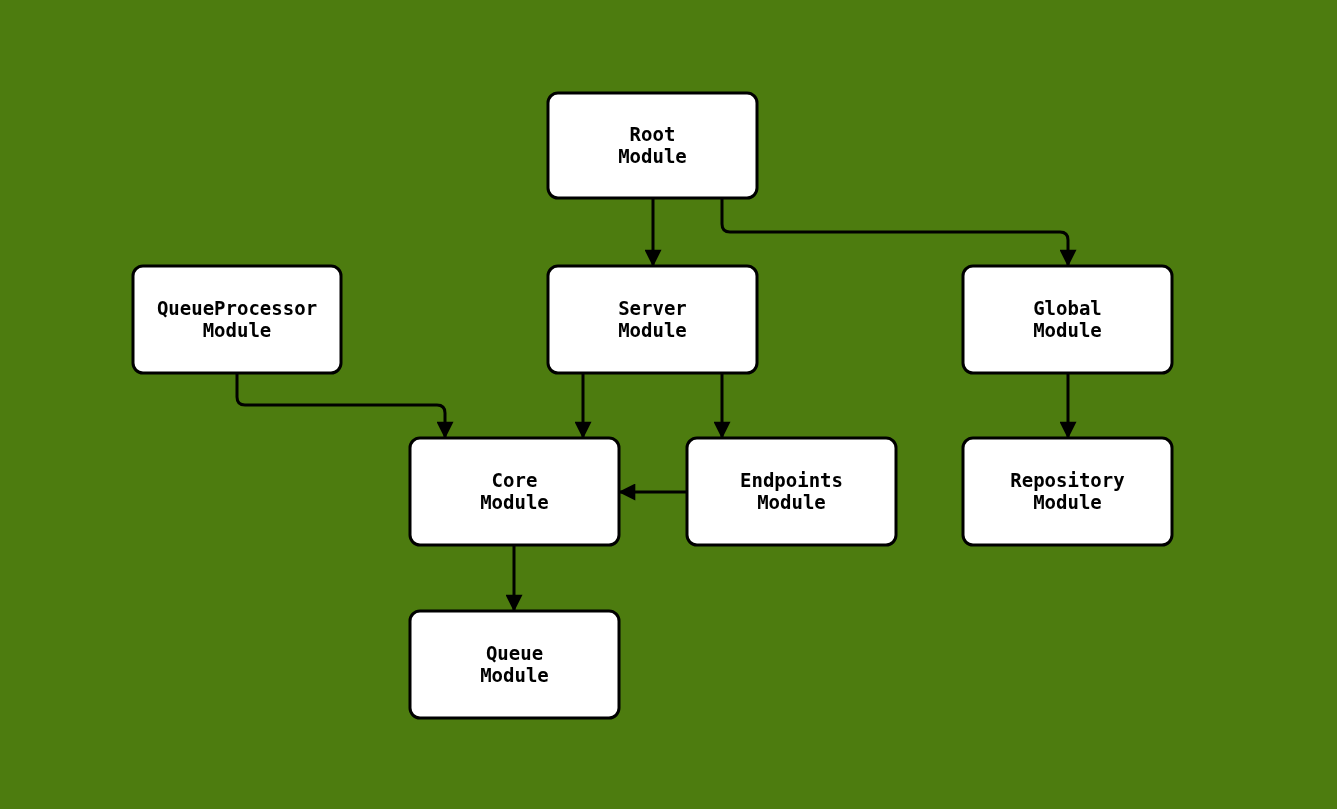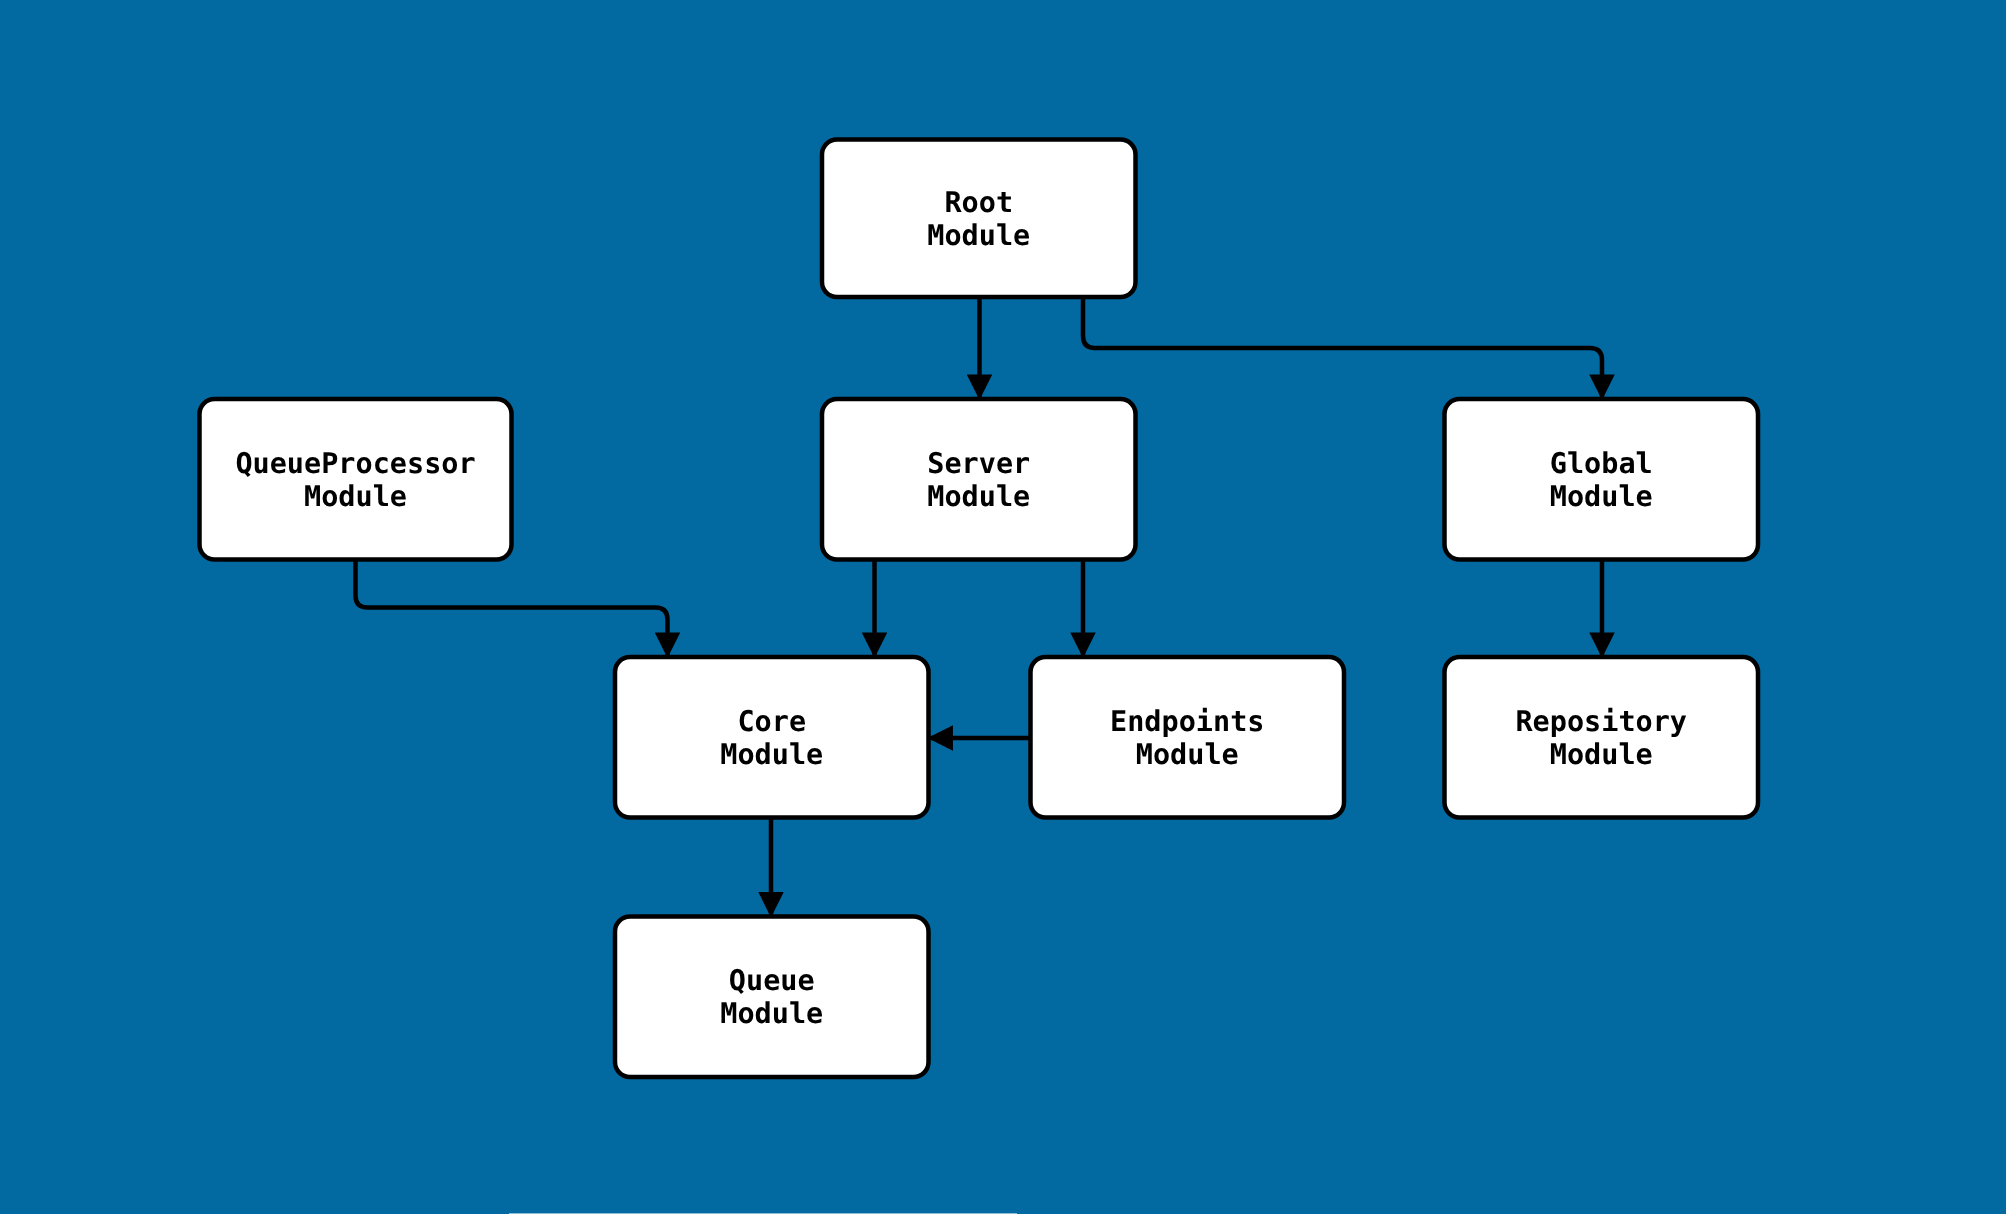--- a/index.html
+++ b/index.html
@@ -4,21 +4,21 @@
 <style>
   html, body {
     margin: 0;
     padding: 0;
     background: #ffffff;
   }
   .stage {
     position: relative;
     width: 1337px;
     height: 809px;
-    background: #0369a1;
+    background: #4d7c0f;
     overflow: hidden;
     font-family: "DejaVu Sans Mono", monospace;
   }
   svg.diagram {
     display: block;
     width: 1337px;
     height: 809px;
   }
   .node-box {
     fill: #ffffff;

